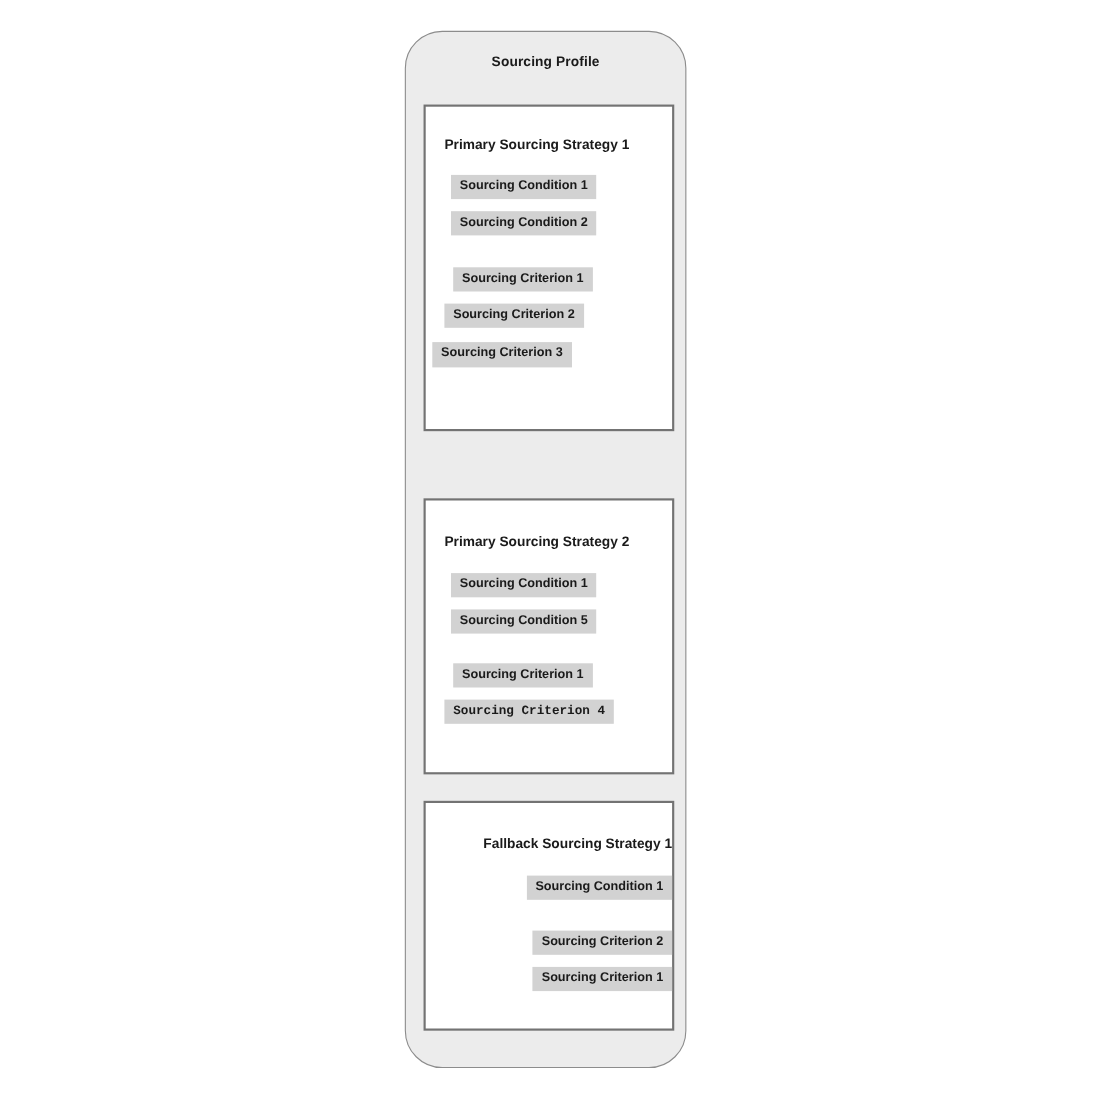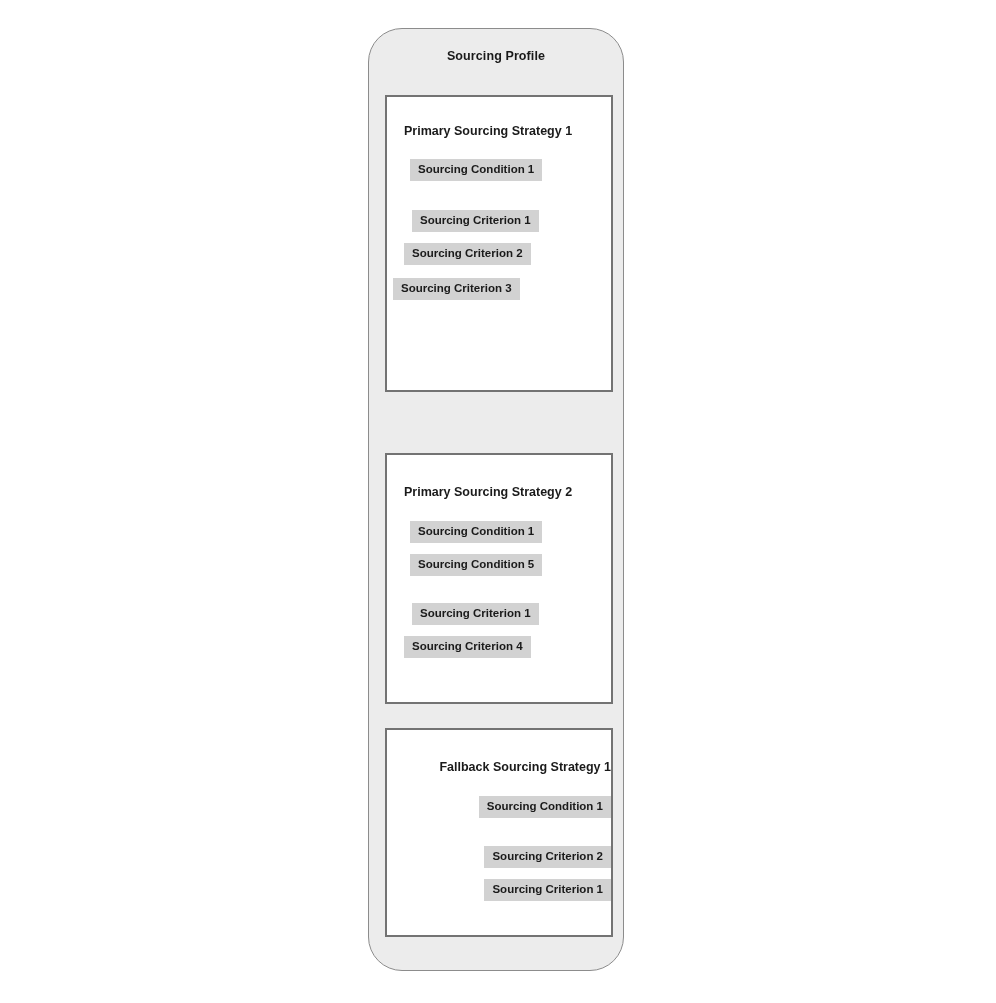--- a/index.html
+++ b/index.html
@@ -91,21 +91,21 @@
   #card-1 .crit-1 { margin-top: 29px; padding-left: 25px; }
   #card-1 .crit-2 { margin-top: 11px; padding-left: 17px; }
   #card-1 .crit-3 { margin-top: 13px; padding-left: 6px; }
 
   
   #card-2 { top: 424px; height: 251px; }
   #card-2 .card-title { margin-top: 31px; }
   #card-2 .cond-1 { margin-top: 22px; }
   #card-2 .cond-2 { margin-top: 11px; }
   #card-2 .crit-1 { margin-top: 27px; padding-left: 25px; }
-  #card-2 .crit-2 { margin-top: 11px; padding-left: 17px; }
+  #card-2 .crit-2 { margin-top: 11px; padding-left: 17px; font-family: Liberation Mono, monospace; }
 
   
   #card-3 { top: 699px; height: 209px; text-align: right; }
   #card-3 .card-title { margin-top: 31px; }
   #card-3 .cond-1 { margin-top: 22px; }
   #card-3 .crit-1 { margin-top: 28px; padding-left: 17px; }
   #card-3 .crit-2 { margin-top: 11px; padding-left: 17px; }
 </style>
 </head>
 <body>
@@ -115,20 +115,23 @@
   <div class="profile-shell">
 
     <div class="profile-title">Sourcing Profile</div>
 
     <div class="card" id="card-1">
       <div class="card-title">Primary Sourcing Strategy 1</div>
 
       <div class="chip-group">
         <div class="chip-row cond-1">
           <span class="chip">Sourcing Condition 1</span>
+        </div>
+        <div class="chip-row cond-2">
+          <span class="chip">Sourcing Condition 2</span>
         </div>
       </div>
 
       <div class="chip-group">
         <div class="chip-row crit-1">
           <span class="chip">Sourcing Criterion 1</span>
         </div>
         <div class="chip-row crit-2">
           <span class="chip">Sourcing Criterion 2</span>
         </div>

